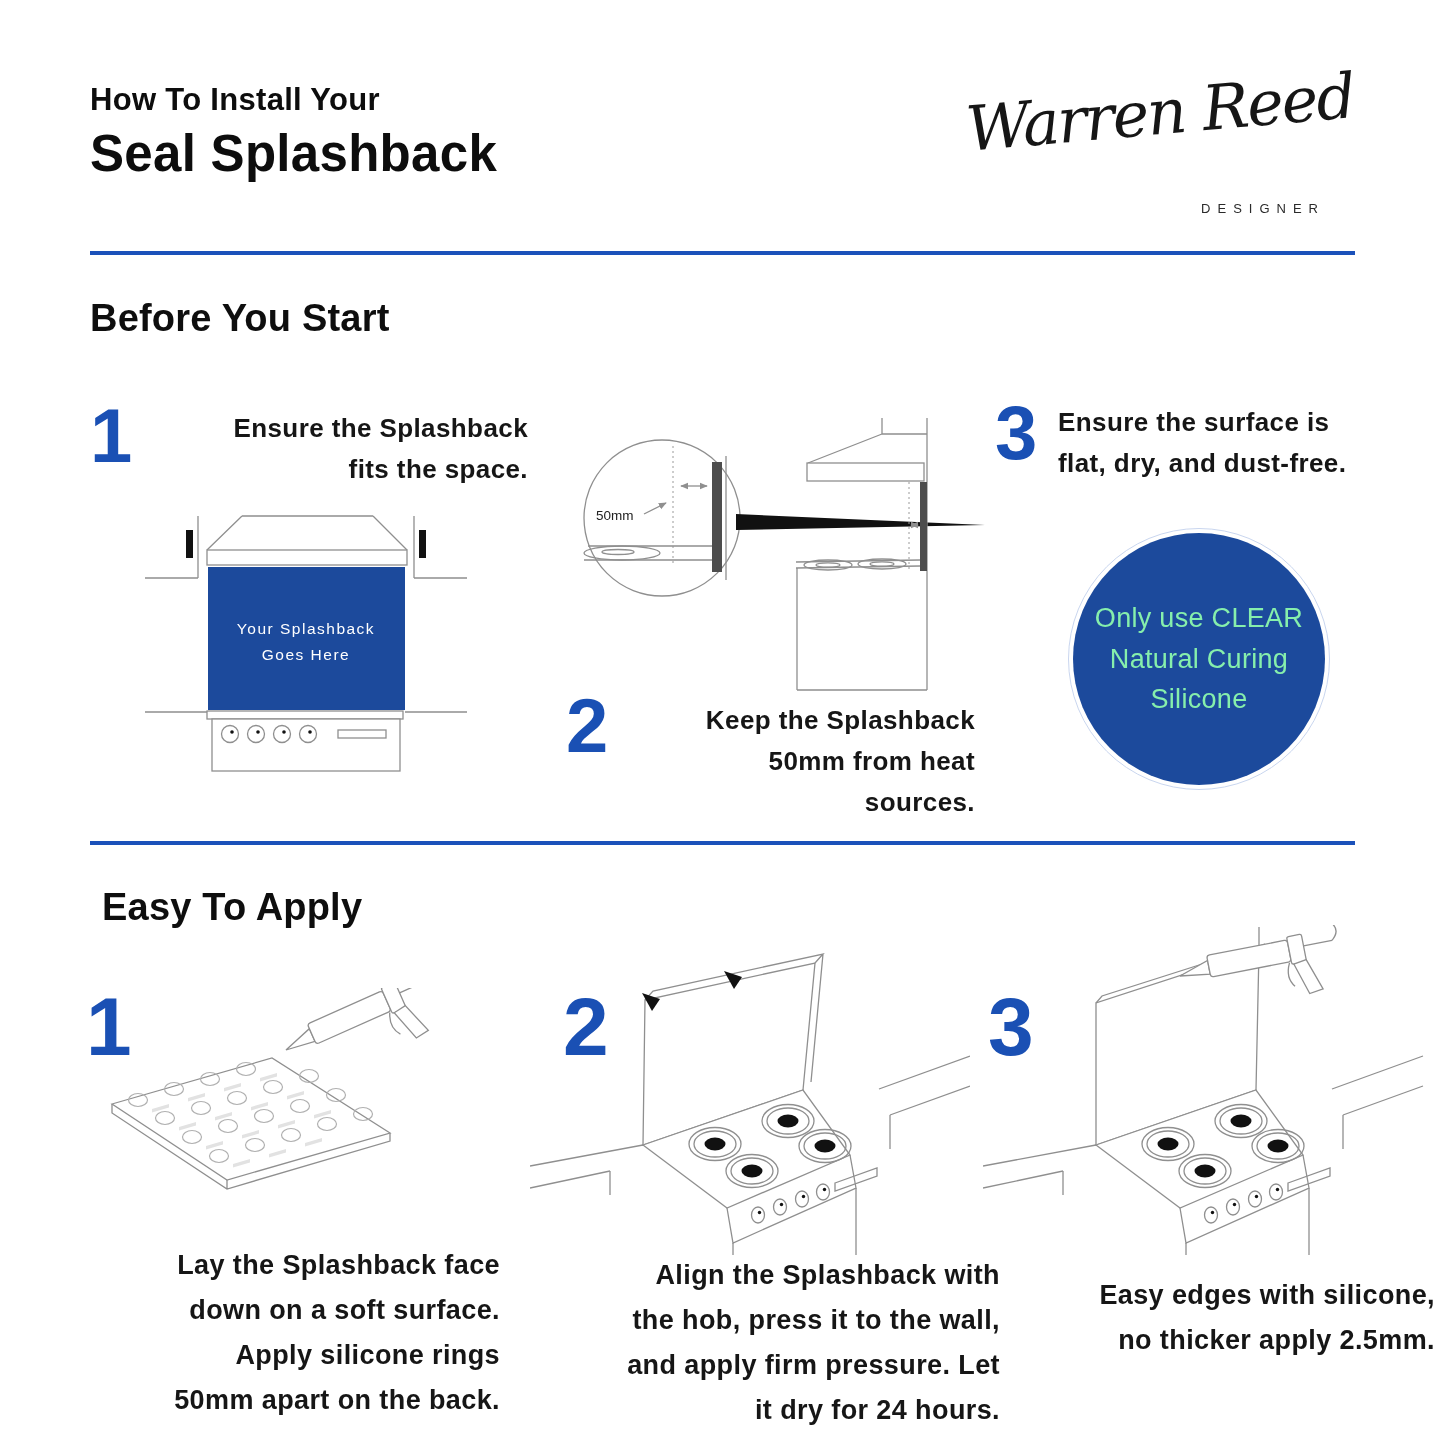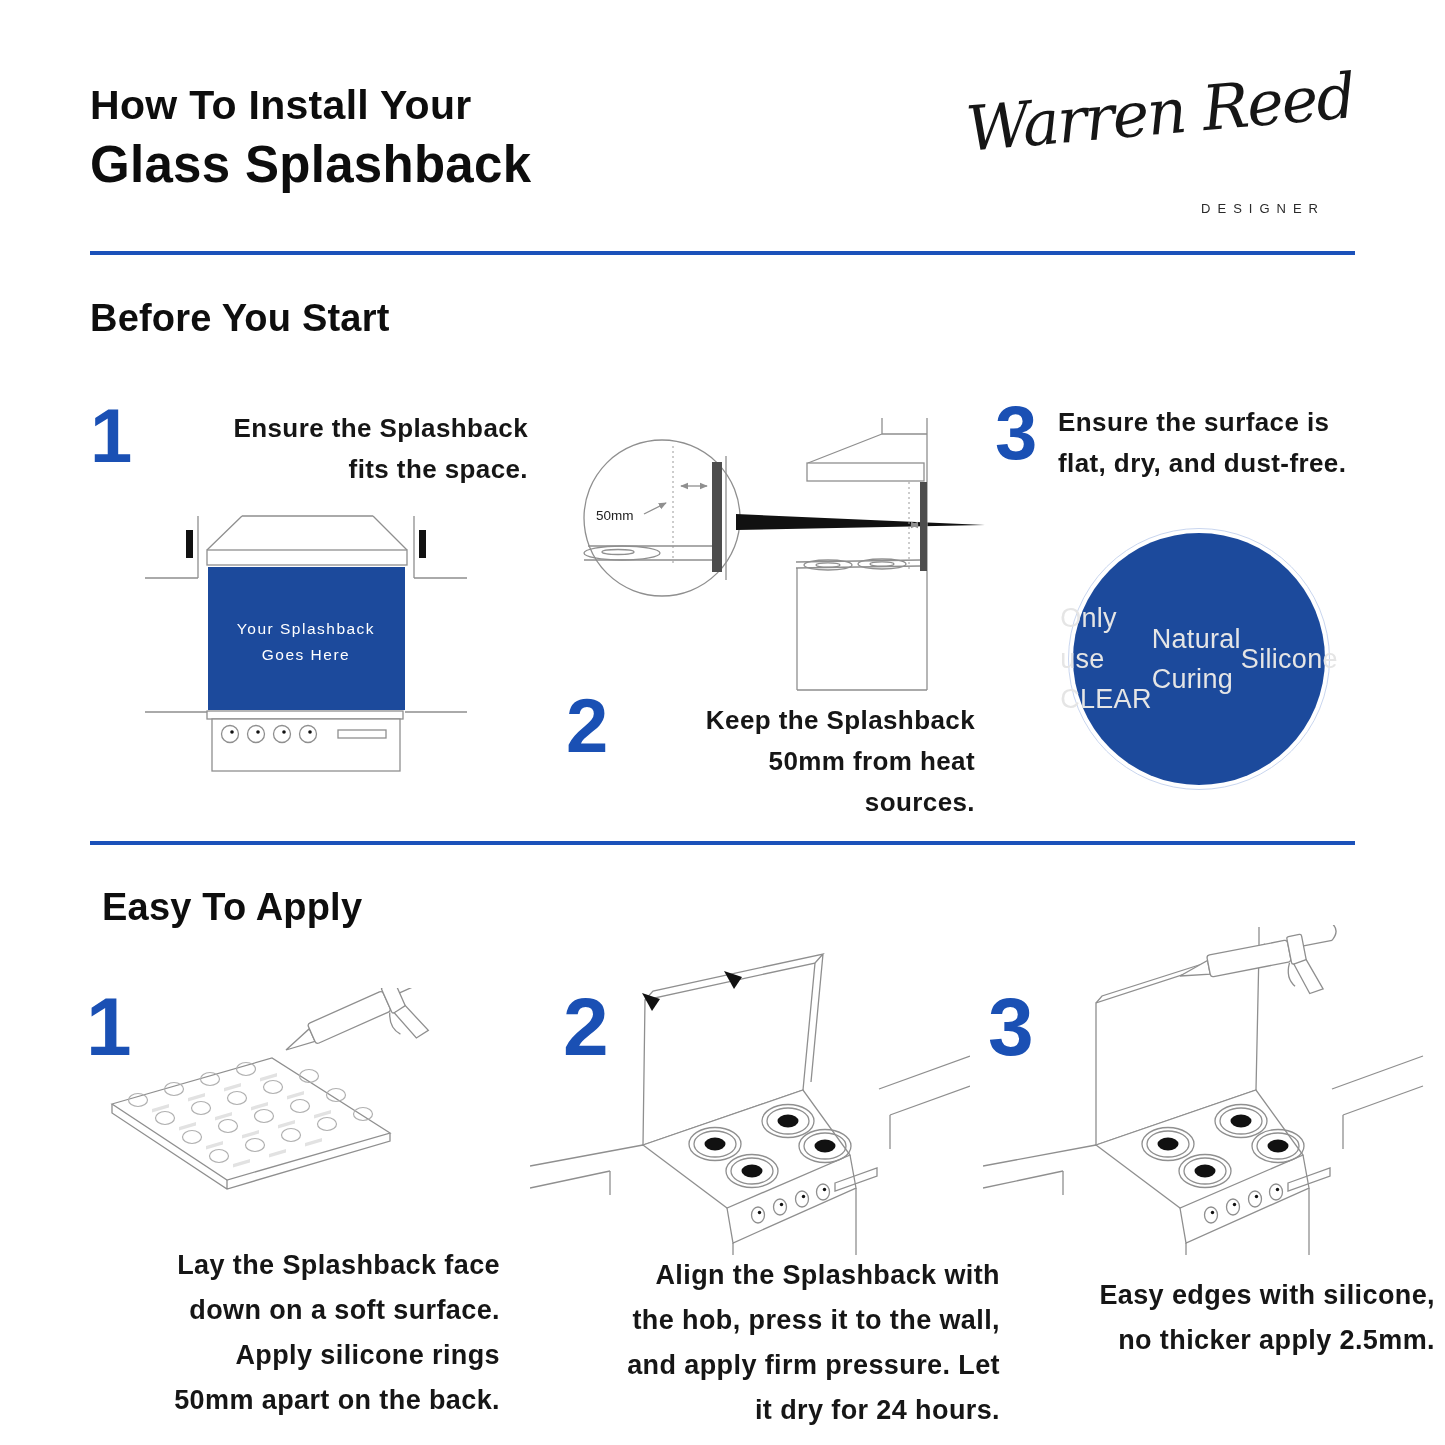--- a/index.html
+++ b/index.html
@@ -5,21 +5,21 @@
   * { margin:0; padding:0; box-sizing:border-box; }
   html,body { background:#fff; }
   body { font-family:"Liberation Sans", sans-serif; }
   .page {
     position:relative; width:1445px; height:1445px; background:#ffffff;
     overflow:hidden; margin:0 auto;
   }
   .abs { position:absolute; }
 
   
-  .title-line1 { font-size:41px; font-weight:700; color:#0d0d0d; letter-spacing:.3px; }
+  .title-line1 { font-size:31px; font-weight:700; color:#0d0d0d; letter-spacing:.3px; }
   .title-line2 { font-size:51px; font-weight:700; color:#0d0d0d; margin-top:6px; letter-spacing:.3px; }
   .logo-box { left:965px; top:66px; width:390px; height:168px; }
   .logo-script {
     position:absolute; left:0; top:10px; width:100%; text-align:center;
     font-family:"DejaVu Serif", serif; font-style:italic; font-weight:400;
     font-size:62px; color:#161616; transform:rotate(-5deg); letter-spacing:-2px;
   }
   .logo-sub {
     position:absolute; right:30px; bottom:18px; font-size:13px; color:#2a2a2a;
     letter-spacing:7px; font-weight:400;
@@ -35,22 +35,22 @@
 
   .step-text { font-weight:700; color:#161616; font-size:26px; line-height:1.58; letter-spacing:.4px; }
   .center { text-align:right; }
 
   .badge-ring {
     left:1068px; top:528px; width:262px; height:262px; border-radius:50%;
     border:1px solid #c9d6ef; padding:4px; background:#fff;
   }
   .badge-circle {
     width:100%; height:100%; border-radius:50%; background:#1c4a9c;
-    display:flex; flex-direction:row; align-items:center; justify-content:center;
-    color:#e5e5e5; font-size:27px; line-height:1.5; font-weight:400; letter-spacing:.3px;
+    display:flex; flex-direction:column; align-items:center; justify-content:center;
+    color:#86efac; font-size:27px; line-height:1.5; font-weight:400; letter-spacing:.3px;
   }
 
   .caption { font-weight:700; color:#161616; font-size:27px; line-height:1.67; letter-spacing:.4px; }
 
   svg .ln { stroke:#8f8f8f; stroke-width:1.3; fill:none; }
   svg .lnw { stroke:#8f8f8f; stroke-width:1.3; fill:#ffffff; }
   svg .dark { fill:#111111; stroke:none; }
   svg text { font-family:"Liberation Sans", sans-serif; }
 </style>
 </head>
@@ -107,21 +107,21 @@
       </g>
       <polygon class="ln" points="305,258 347,243 347,251 305,266"></polygon>
     </g>
   </defs>
 </svg>
 
 <div class="page">
 
   <div class="abs" style="left:90px; top:82px;">
     <div class="title-line1">How To Install Your</div>
-    <div class="title-line2">Glass Splashback</div>
+    <div class="title-line2">Seal Splashback</div>
   </div>
 
   <div class="abs logo-box">
     <div class="logo-script">Warren Reed</div>
     <div class="logo-sub">DESIGNER</div>
   </div>
 
   <div class="abs divider" style="top:251px;"></div>
 
   <div class="abs section-heading" style="left:90px; top:297px;">Before You Start</div>

